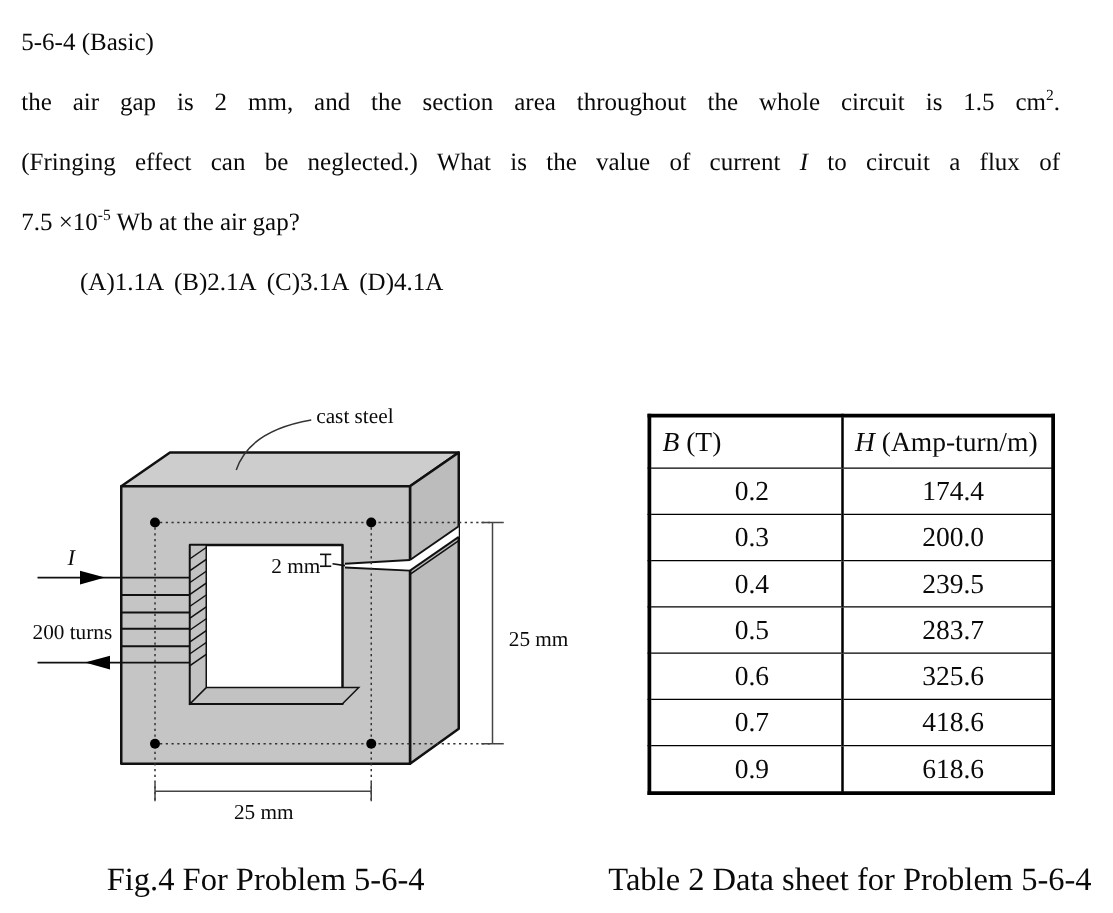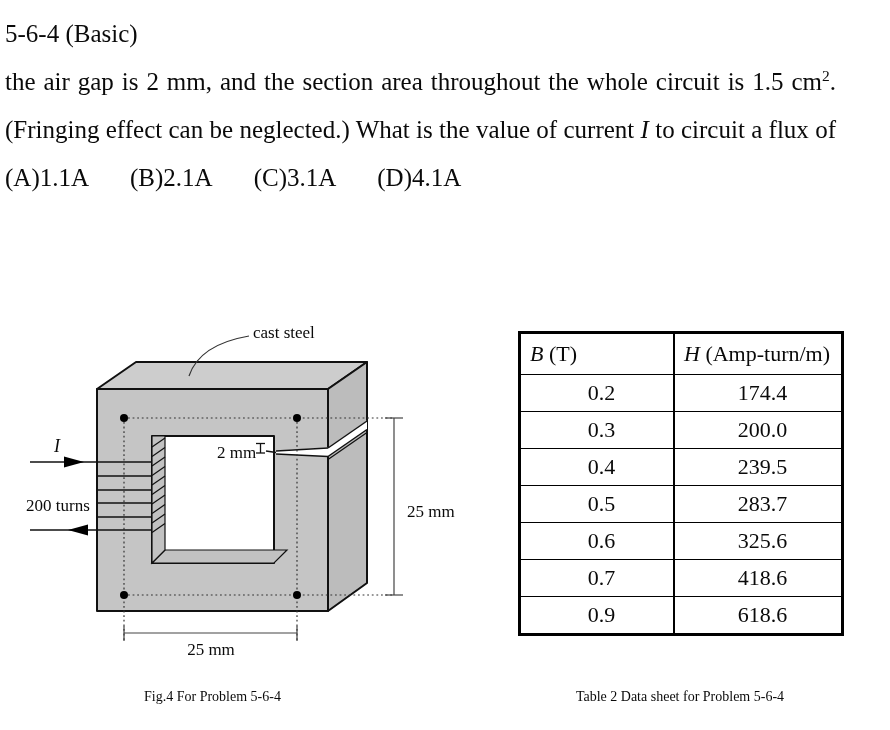--- a/index.html
+++ b/index.html
@@ -1,46 +1,47 @@
 <!DOCTYPE html>
 <html><head>
 <meta charset="utf-8">
 <style>
   html,body{margin:0;padding:0;background:#fff;}
   body{width:890px;height:730px;position:relative;overflow:hidden;
        font-family:"Liberation Serif", serif;color:#0a0a0a;}
-  .textblock{position:absolute;left:5px;top:10px;width:831px;
-             font-size:25px;line-height:48px;}
+  .textblock{position:absolute;left:17px;top:10px;width:831px;
+             font-size:20px;line-height:48px;}
   .line{white-space:nowrap;}
   .just{white-space:normal;text-align:justify;text-align-last:justify;}
   .lastline{text-align:left;}
   sup{font-size:0.62em;line-height:0;}
   i{font-style:italic;}
-  .choices{display:flex;gap:41px;}
+  .choices{display:flex;gap:8px;margin-left:47px;}
   .figsvg{position:absolute;left:0;top:300px;}
-  .caption{position:absolute;font-size:14px;text-align:center;}
+  .caption{position:absolute;font-size:26px;text-align:center;}
   #figcap{left:10px;top:689px;width:405px;}
   #tabcap{left:480px;top:689px;width:400px;}
   table.bh{position:absolute;left:518px;top:331px;border-collapse:collapse;
            width:326px;font-size:22px;table-layout:fixed;}
   table.bh{border:3px solid #000;}
   table.bh th,table.bh td{border:1.5px solid #000;text-align:left;
       font-weight:normal;padding:0 0 0 9px;vertical-align:middle;}
   table.bh th{height:40px;}
   table.bh td{height:36px;text-align:center;}
   table.bh .c1{width:143px;border-right:2.5px solid #000;}
   svg text{font-family:"Liberation Serif", serif;fill:#0a0a0a;}
 </style>
 </head>
 <body>
 
 <div class="textblock">
   <div class="line">5-6-4 (Basic)</div>
   <div class="just"><span>the air gap is 2 mm, and the section area throughout the whole circuit is 1.5 cm</span><sup>2</sup><span>.</span></div>
   <div class="just"><span>(Fringing effect can be neglected.) What is the value of current </span><i>I</i><span> to circuit a flux of</span></div>
+  <div class="line lastline"><span>7.5 ×10</span><sup>-5</sup><span> Wb at the air gap?</span></div>
   <div class="choices">
       <span>(A)1.1A</span>
       <span>(B)2.1A</span>
       <span>(C)3.1A</span>
       <span>(D)4.1A</span>
     </div>
 </div>
 
 <svg class="figsvg" width="470" height="400" viewBox="0 300 470 400">
 

